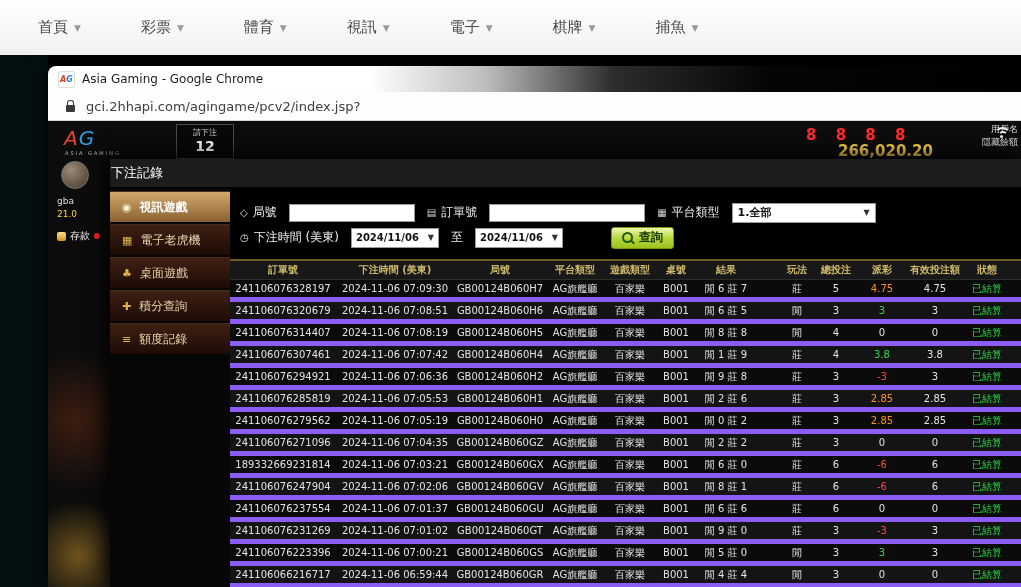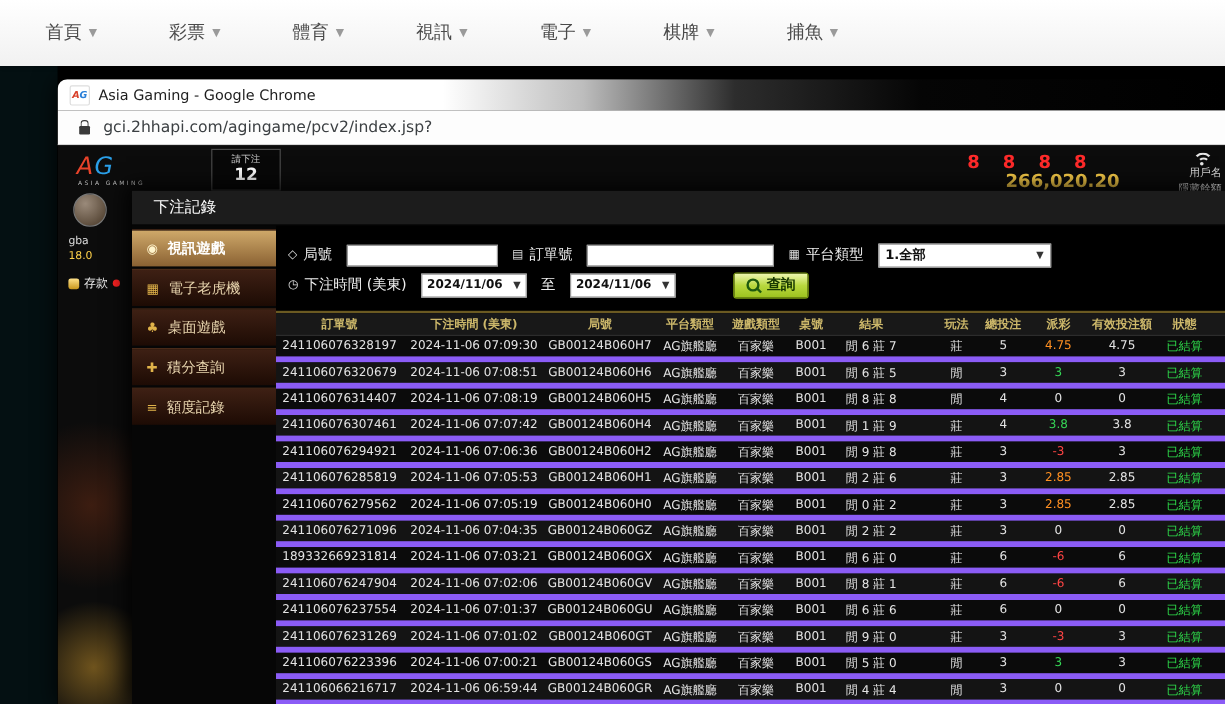--- a/index.html
+++ b/index.html
@@ -48,35 +48,35 @@
   .bet-box{position:absolute;left:128px;top:3px;width:56px;height:33px;background:rgba(8,8,8,.85);border:1px solid #4a4a4a;text-align:center;}
   .bet-label{font-size:8px;color:#ccc;margin-top:2px;}
   .bet-timer{font-size:14px;font-weight:700;color:#fff;}
   .cards{position:absolute;left:758px;top:5px;color:#ff2a2a;font-weight:800;font-size:15px;letter-spacing:7px;white-space:nowrap;}
   .balance{position:absolute;left:790px;top:21px;color:#ffd24a;font-weight:800;font-size:15px;}
   .wifi{position:absolute;left:946px;top:6px;width:18px;height:14px;}
   .wifi i{position:absolute;border:2px solid #e6e6e6;border-radius:50%;border-bottom-color:transparent;border-left-color:transparent;border-right-color:transparent;transform:rotate(0deg);}
   .w1{left:0;top:0;width:13px;height:13px;}
   .w2{left:3.5px;top:4px;width:6px;height:6px;}
   .w3{left:6px;top:8px;width:3px;height:3px;background:#e6e6e6;border:none !important;}
-  .user-info{position:absolute;right:3px;top:18px;text-align:right;color:#ddd;font-size:9px;line-height:13px;white-space:nowrap;}
+  .user-info{position:absolute;right:3px;top:2px;text-align:right;color:#ddd;font-size:9px;line-height:13px;white-space:nowrap;}
 
   .side-frag{position:absolute;left:0;top:40px;width:62px;}
   .avatar{width:26px;height:26px;border-radius:50%;background:radial-gradient(circle at 35% 30%,#9a8a7a,#473726);margin:0 0 7px 13px;border:1px solid #777;}
   .side-user{font-size:9px;color:#ddd;margin-left:9px;white-space:nowrap;}
   .side-wallet{font-size:9px;color:#ffd24a;margin:3px 0 0 9px;}
   .side-deposit{font-size:10px;color:#eee;margin:10px 0 0 9px;display:flex;gap:4px;align-items:center;}
   .gold-sq{width:9px;height:9px;background:linear-gradient(#ffe28a,#c9971c);border-radius:2px;}
   .red-dot{width:6px;height:6px;background:#f22;border-radius:50%;}
   .lobby{margin-top:16px;display:flex;flex-direction:column;gap:7px;}
   .lobby-item{height:26px;width:60px;background:linear-gradient(#5a2317,#2e0d06);border:1px solid #6b3a22;border-right:none;color:#f0d090;font-size:11px;display:flex;align-items:center;padding-left:8px;white-space:nowrap;overflow:hidden;cursor:pointer;}
 
   
   .modal{position:absolute;left:62px;top:38px;right:0;bottom:0;background:#000;box-shadow:-5px -5px 16px rgba(0,0,0,.85);}
-  .modal-header{height:28px;background:#1c1c1c;display:flex;align-items:center;padding-left:18px;color:#fff;font-size:13px;border-bottom:1px solid #000;}
+  .modal-header{height:28px;background:#1c1c1c;display:flex;align-items:center;padding-left:1px;color:#fff;font-size:13px;border-bottom:1px solid #000;}
   .modal-body{display:flex;height:calc(100% - 29px);}
   .menu{width:120px;background:#060606;padding-top:3px;flex:0 0 120px;}
   .menu-item{height:30px;margin-bottom:2px;background:linear-gradient(#3e2014,#1d0b04);border-top:1px solid #4a2a18;display:flex;align-items:center;gap:8px;padding-left:12px;color:#e8d5ae;font-size:12px;cursor:pointer;white-space:nowrap;}
   .mi-icon{color:#e0b34a;font-size:11px;}
   .menu-item.active{background:linear-gradient(#cfa96a,#8a6132);color:#fff;font-weight:700;}
   .menu-item.active .mi-icon{color:#fff4cc;}
   .panel{flex:1;position:relative;overflow:hidden;background:#000;}
 
   .filters{padding:12px 0 4px 10px;}
   .frow{display:flex;align-items:center;gap:12px;height:25px;}
@@ -184,21 +184,21 @@
             <i class="w3"></i>
           </span>
         <div class="user-info">
           <div>用戶名</div>
           <div>隱藏餘額</div>
         </div>
 
         <div class="side-frag">
           <div class="avatar"></div>
           <div class="side-user">gba</div>
-          <div class="side-wallet">18.0</div>
+          <div class="side-wallet">21.0</div>
           <div class="side-deposit">
             <span class="gold-sq"></span>
             <span>存款</span>
             <span class="red-dot"></span>
           </div>
         </div>
 
         <div class="modal">
           <div class="modal-header">
             <span>下注記錄</span>

